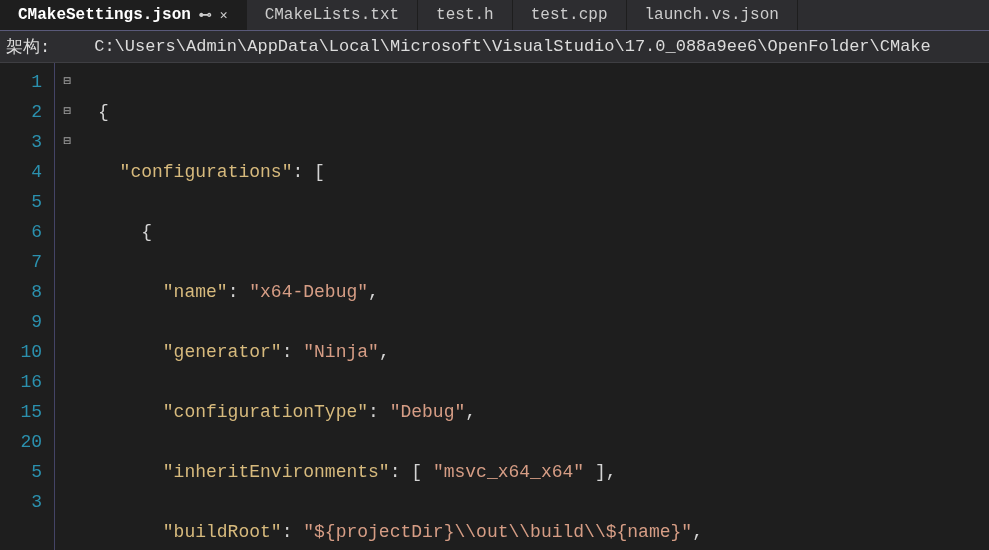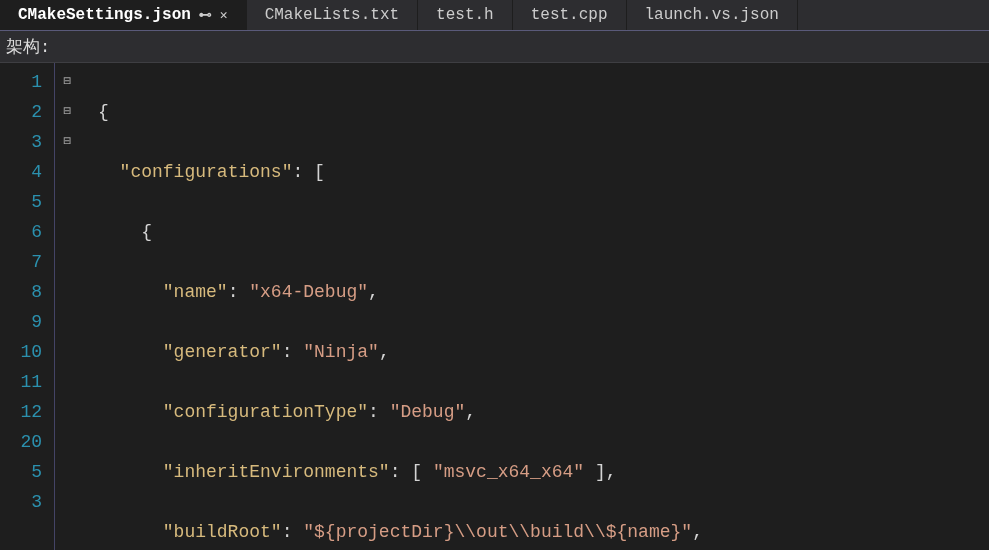--- a/index.html
+++ b/index.html
@@ -119,36 +119,37 @@
   <div class="tab">
       <span>test.cpp</span>
     </div>
   <div class="tab">
       <span>launch.vs.json</span>
     </div>
 </div>
 
 <div class="pathbar">
   <span class="path-label">架构:</span>
+  <span class="path-value">C:\Users\Admin\AppData\Local\Microsoft\VisualStudio\17.0_088a9ee6\OpenFolder\CMake</span>
 </div>
 
 <div class="editor">
   <div class="gutter">
     <div class="ln">1</div>
     <div class="ln">2</div>
     <div class="ln">3</div>
     <div class="ln">4</div>
     <div class="ln">5</div>
     <div class="ln">6</div>
     <div class="ln">7</div>
     <div class="ln">8</div>
     <div class="ln">9</div>
     <div class="ln">10</div>
-    <div class="ln">11</div>
-    <div class="ln">12</div>
+    <div class="ln">16</div>
+    <div class="ln">15</div>
     <div class="ln">20</div>
     <div class="ln">5</div>
     <div class="ln">3</div>
   </div>
   <div class="fold-col">
     <div class="fold">⊟</div>
     <div class="fold">⊟</div>
     <div class="fold">⊟</div>
     <div class="fold"></div>
     <div class="fold"></div>

